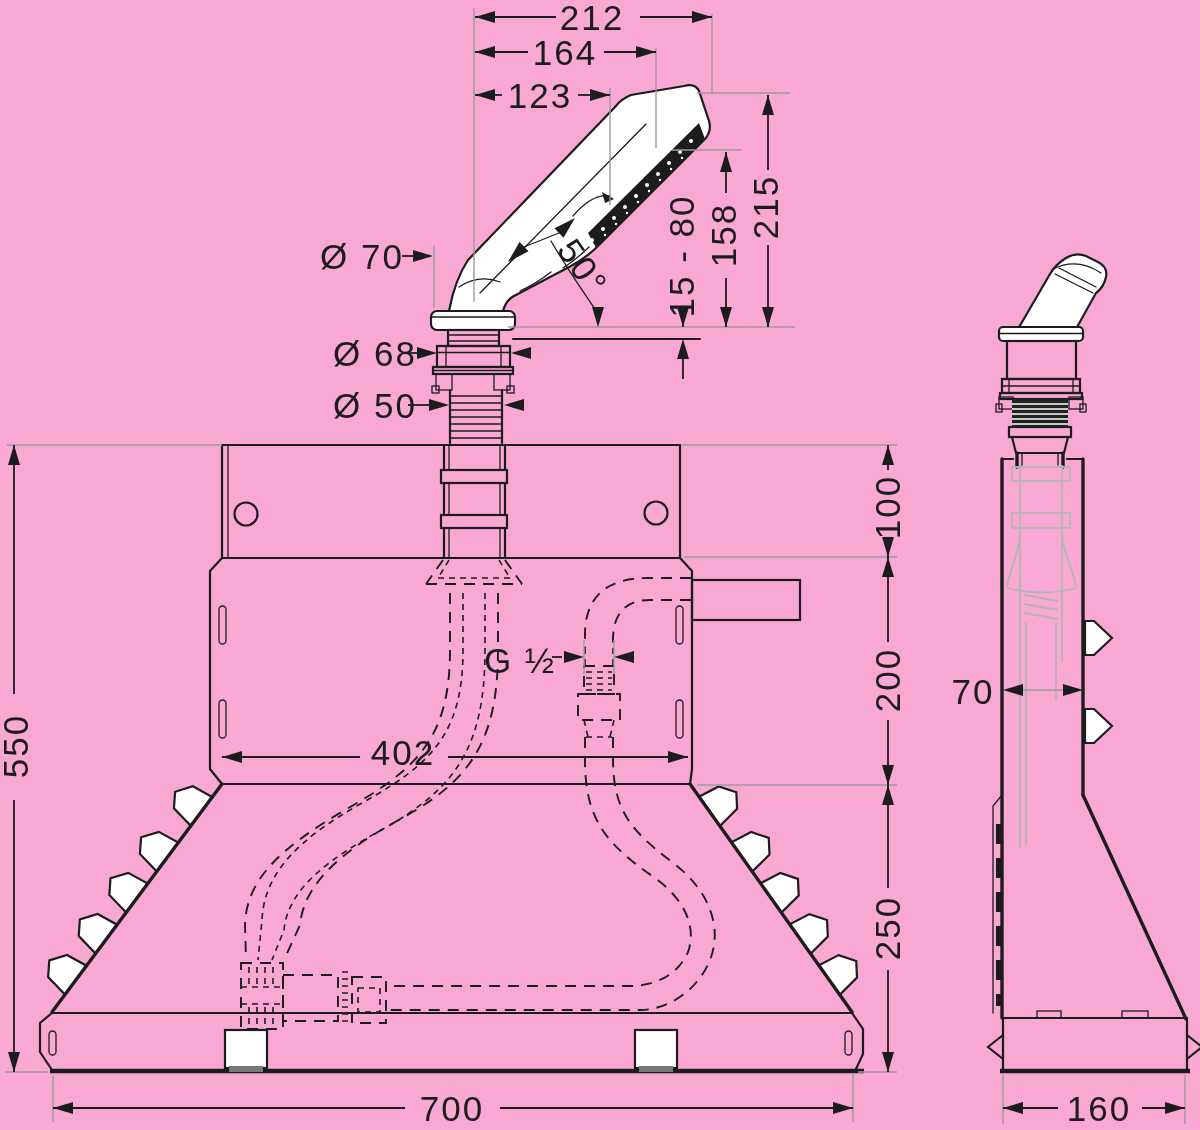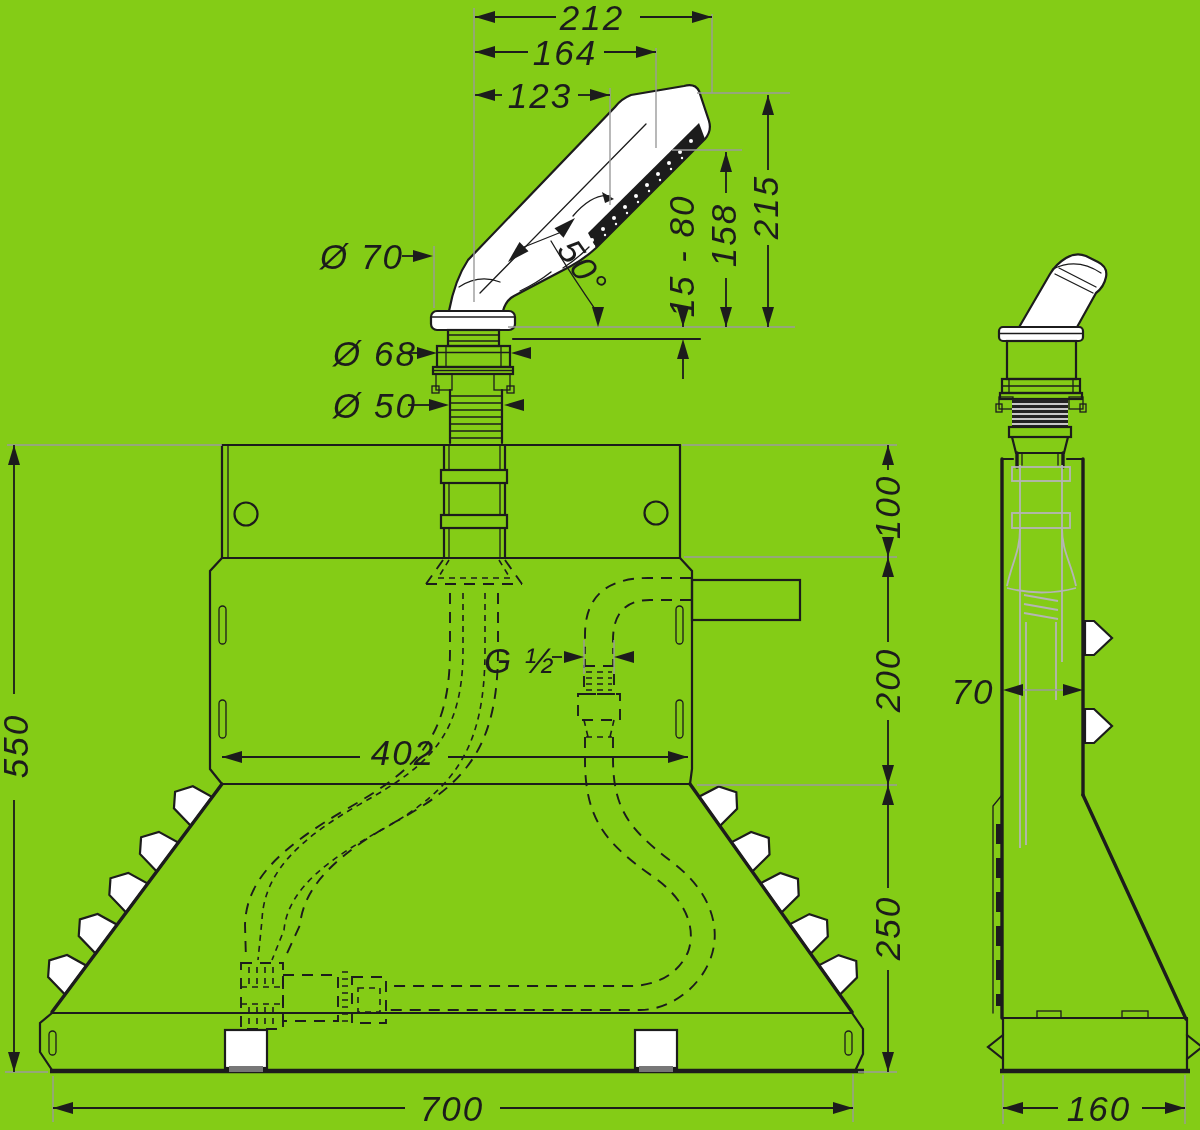--- a/index.html
+++ b/index.html
@@ -1,16 +1,16 @@
 <!DOCTYPE html>
 <html><head>
 <meta charset="utf-8">
 <style>
   html,body{margin:0;padding:0;background:#fff;}
-  .stage{position:relative;width:1200px;height:1130px;background:#84cc16;overflow:hidden;font-style:italic;}
+  .stage{position:relative;width:1200px;height:1130px;background:#f9a8d4;overflow:hidden;}
   svg{display:block;}
   .lbl{font-family:"Liberation Sans",sans-serif;font-size:35px;fill:#1c1c1c;letter-spacing:2px;}
   .k   {stroke:#1c1c1c;stroke-width:2.2;fill:none;stroke-linecap:round;}
   .kf  {stroke:#1c1c1c;stroke-width:2.2;fill:#ffffff;}
   .k1  {stroke:#1c1c1c;stroke-width:1.3;fill:none;stroke-linecap:round;}
   .k3  {stroke:#1c1c1c;stroke-width:3.4;fill:none;stroke-linecap:round;}
   .k4  {stroke:#1c1c1c;stroke-width:4.5;fill:none;stroke-linecap:butt;}
   .dim {stroke:#1c1c1c;stroke-width:1.8;fill:none;}
   .ext {stroke:#9b9b9b;stroke-width:1.4;fill:none;}
   .dsh {stroke:#1c1c1c;stroke-width:1.9;fill:none;stroke-dasharray:11 8;}

